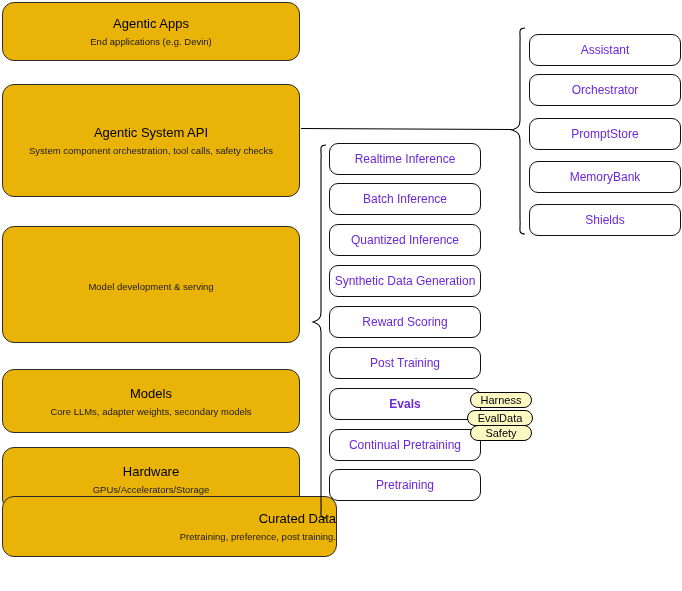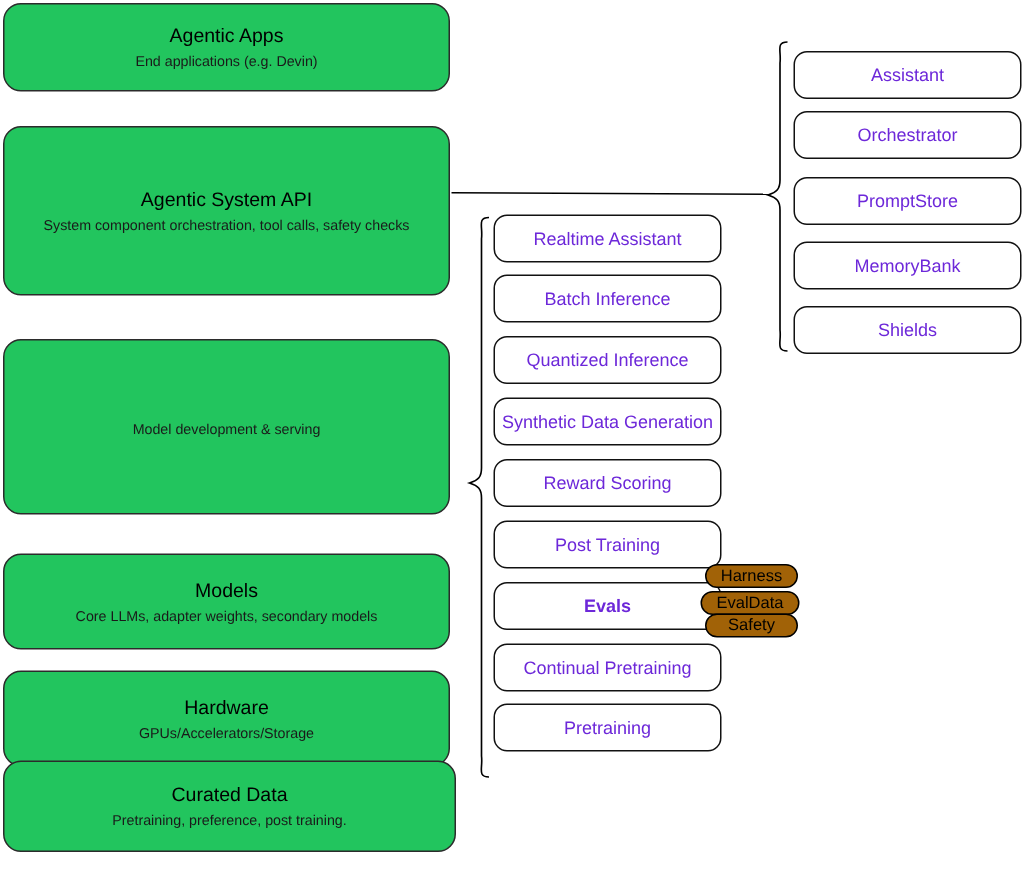--- a/index.html
+++ b/index.html
@@ -19,21 +19,21 @@
     width: 682px;
     height: 591px;
   }
 
   
   .layer-box {
     position: absolute;
     box-sizing: border-box;
     border: 1px solid #2b2b2b;
     border-radius: 12px;
-    background: #22c55e;
+    background: #eab308;
     display: flex;
     flex-direction: column;
     align-items: center;
     justify-content: center;
     text-align: center;
   }
   .layer-title {
     font-size: 13px;
     line-height: 17px;
     color: #000;
@@ -62,29 +62,30 @@
     color: #6d28d9;
     white-space: nowrap;
   }
 
   
   .tag-pill {
     position: absolute;
     box-sizing: border-box;
     border: 1px solid #000000;
     border-radius: 999px;
-    background: #a16207;
+    background: #fef9c3;
     display: flex;
     align-items: center;
     justify-content: center;
     font-size: 11px;
     line-height: 13px;
     color: #000;
     white-space: nowrap;
     z-index: 5;
+    margin-top: 16px;
   }
 
   
   #connectors {
     position: absolute;
     left: 0;
     top: 0;
     width: 682px;
     height: 591px;
     pointer-events: none;
@@ -139,26 +140,26 @@
   <div class="layer-box" style="left:2px; top:369px; width:298px; height:64px;">
     <div class="layer-title">Models</div>
     <div class="layer-sub">Core LLMs, adapter weights, secondary models</div>
   </div>
 
   <div class="layer-box" style="left:2px; top:447px; width:298px; height:64px;">
     <div class="layer-title">Hardware</div>
     <div class="layer-sub">GPUs/Accelerators/Storage</div>
   </div>
 
-  <div class="layer-box" style="left:2px; top:507px; width:302px; height:61px;">
+  <div class="layer-box" style="left:2px; top:496px; width:335px; height:61px;align-items:flex-end;">
     <div class="layer-title">Curated Data</div>
     <div class="layer-sub">Pretraining, preference, post training.</div>
   </div>
 
-  <div class="cap-box" style="left:329px; top:143px; width:152px; height:32px;">Realtime Assistant</div>
+  <div class="cap-box" style="left:329px; top:143px; width:152px; height:32px;">Realtime Inference</div>
   <div class="cap-box" style="left:329px; top:183px; width:152px; height:32px;">Batch Inference</div>
   <div class="cap-box" style="left:329px; top:224px; width:152px; height:32px;">Quantized Inference</div>
   <div class="cap-box" style="left:329px; top:265px; width:152px; height:32px;">Synthetic Data Generation</div>
   <div class="cap-box" style="left:329px; top:306px; width:152px; height:32px;">Reward Scoring</div>
   <div class="cap-box" style="left:329px; top:347px; width:152px; height:32px;">Post Training</div>
   <div class="cap-box" style="left:329px; top:388px; width:152px; height:32px;font-weight:bold;">Evals</div>
   <div class="cap-box" style="left:329px; top:429px; width:152px; height:32px;">Continual Pretraining</div>
   <div class="cap-box" style="left:329px; top:469px; width:152px; height:32px;">Pretraining</div>
 
   <div class="tag-pill" style="left:470px; top:376px; width:62px; height:16px;">Harness</div>

